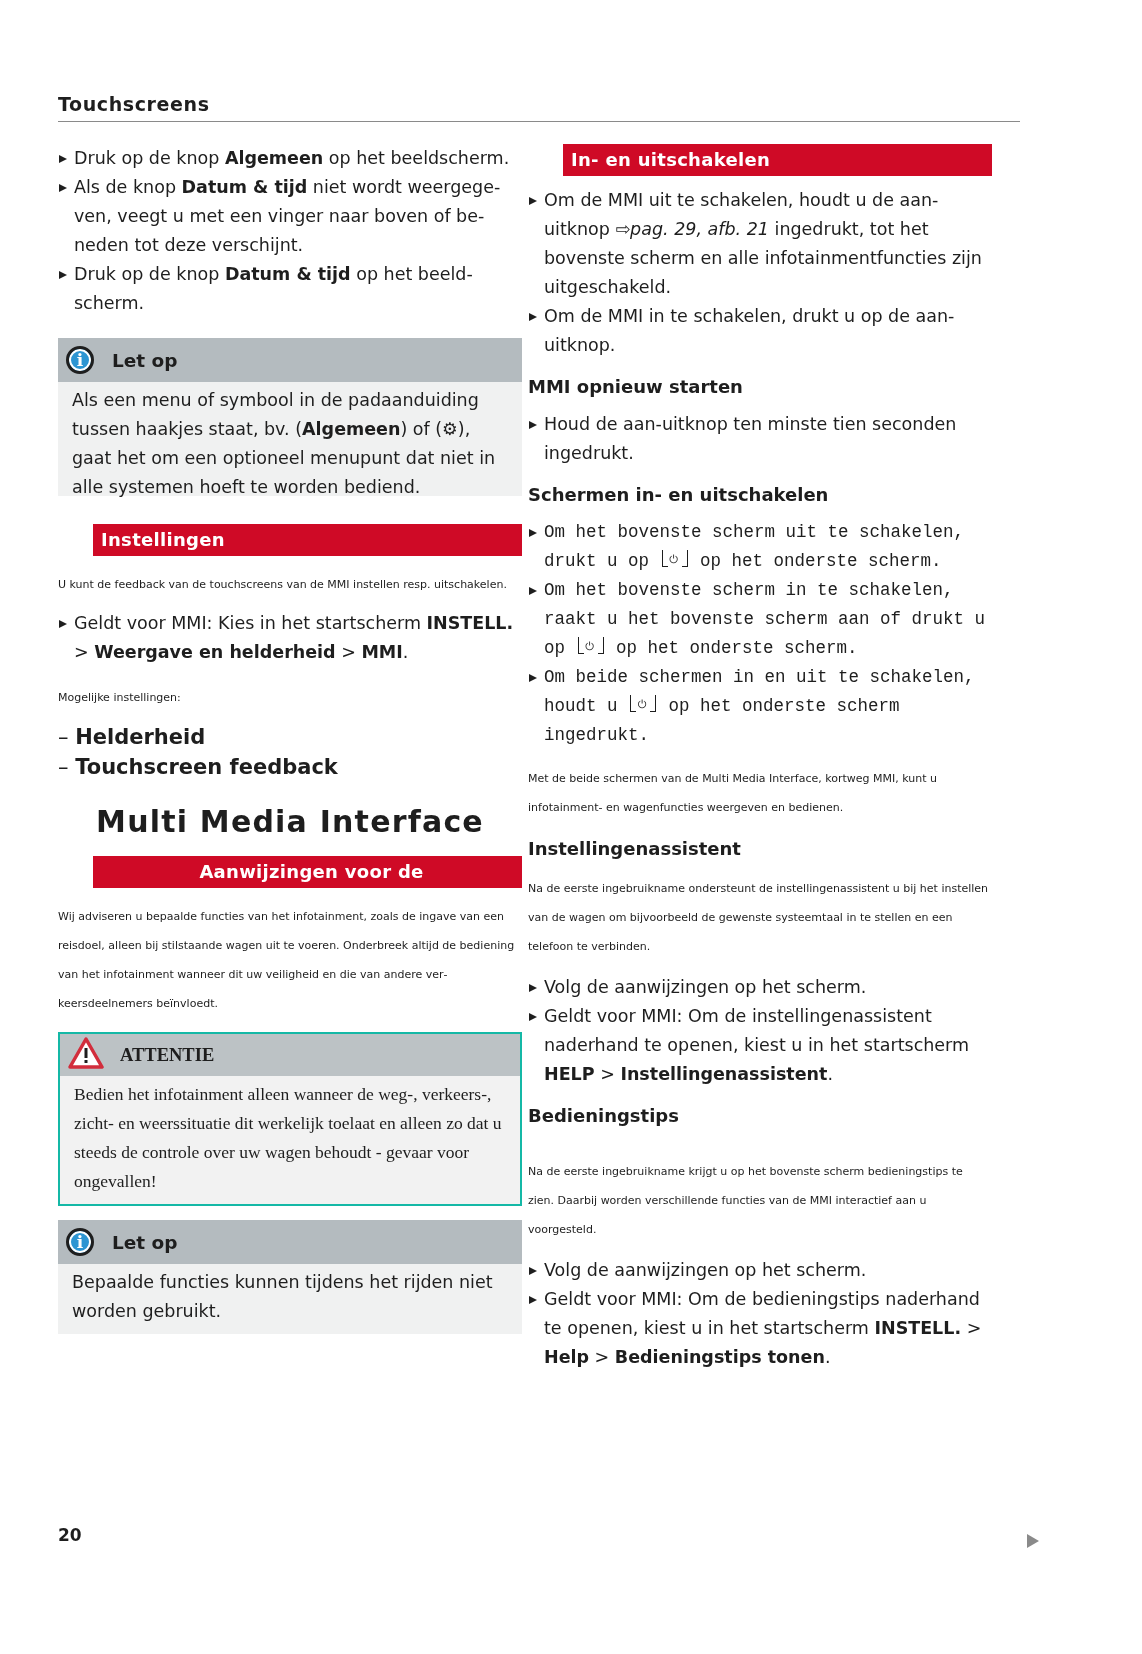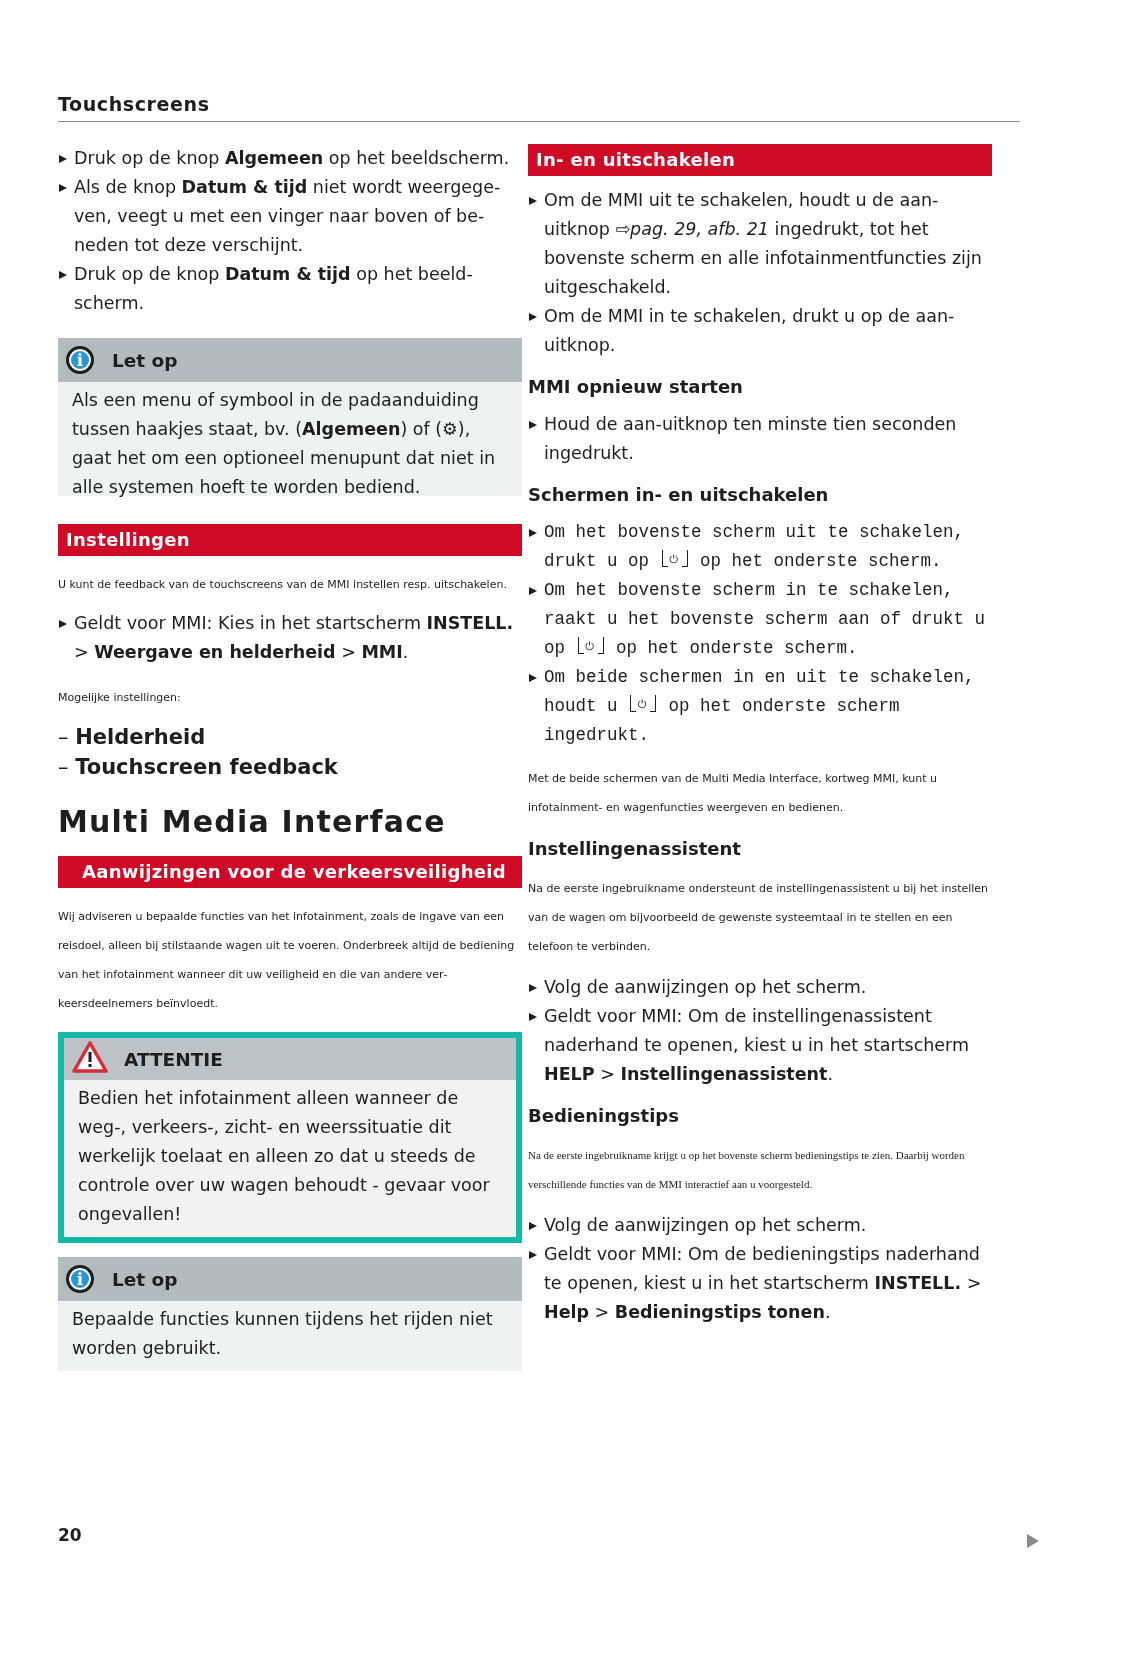--- a/index.html
+++ b/index.html
@@ -23,38 +23,38 @@
     content: ""; position: absolute; left: 1px; top: 11px;
     border-left: 8px solid #1e1e1e; border-top: 4.5px solid transparent; border-bottom: 4.5px solid transparent;
   }
   .dash-item { font-size: 21px; line-height: 30px; font-weight: bold; }
   .dash { font-weight: normal; }
   b { font-weight: bold; }
   i { font-style: italic; }
 
   .redbar {
     background: #cf0a26; color: #ffffff; font-weight: bold; font-size: 18px;
-    height: 32px; line-height: 32px; padding-left: 8px; letter-spacing: 0.3px;
+    height: 32px; line-height: 32px; padding-left: 8px; letter-spacing: 0.3px; margin-left: 35px;
   }
   .subhead { font-size: 18px; font-weight: bold; line-height: 26px; }
   .big-title { font-size: 30px; font-weight: bold; letter-spacing: 1.2px; line-height: 40px; }
 
   .note { background: #f0f1f1; }
   .note-head {
     background: #b4bbbf; height: 44px; display: flex; align-items: center; padding-left: 8px;
     font-weight: bold; font-size: 18.5px;
   }
   .note-body { padding: 4px 14px 8px 14px; font-size: 17.5px; line-height: 29px; }
   .info-icon {
     width: 28px; height: 28px; border-radius: 50%; border: 3px solid #1e1e1e; background: #2d95d2;
     box-sizing: border-box; margin-right: 18px; display: inline-flex; align-items: center; justify-content: center;
     color: #ffffff; font-family: "DejaVu Serif", serif; font-weight: bold; font-size: 17px;
     box-shadow: inset 0 0 0 2px #ffffff;
   }
-  .warn { border: 6px solid #14b8a6; background: #f2f2f2; }
+  .warn { border: 2px solid #14b8a6; background: #f2f2f2; font-family: Liberation Serif, serif; }
   .warn .note-head { background: #bcc2c5; height: 42px; }
   .warn-icon { margin-right: 16px; display: inline-block; }
 
   .pw {
     display: inline-block; position: relative; width: 26px; height: 18px; vertical-align: -2px; margin: 0 2px;
   }
   .pw::before, .pw::after { content: ""; position: absolute; width: 5px; height: 9px; top: 0; }
   .pw::before { left: 0; border-left: 1.5px solid #1e1e1e; border-bottom: 1.5px solid #1e1e1e; top: 0; height: 16px; }
   .pw::after { right: 0; border-right: 1.5px solid #1e1e1e; border-bottom: 1.5px solid #1e1e1e; top: 0; height: 16px; }
   .pw span {
@@ -101,21 +101,21 @@
   <p class="p" style="margin-top:14px;">U kunt de feedback van de touchscreens van de MMI instellen resp. uitschakelen.</p>
   <div class="bullet" style="margin-top:10px;">
     <span>Geldt voor MMI: Kies in het startscherm </span><b>IN­STELL.</b><span> &gt; </span><b>Weergave en helderheid</b><span> &gt; </span><b>MMI</b><span>.</span>
   </div>
   <p class="p" style="margin-top:16px;">Mogelijke instellingen:</p>
   <div style="margin-top:10px;">
     <div class="dash-item"><span class="dash">– </span><span>Helderheid</span></div>
     <div class="dash-item"><span class="dash">– </span><span>Touchscreen feedback</span></div>
   </div>
 
-  <div class="big-title" style="margin-top:20px;">Multi Media Interface</div>
+  <div class="big-title" style="margin-top:20px;text-align:center;">Multi Media Interface</div>
   <div class="redbar" style="margin-top:14px;text-align:center;">Aanwijzingen voor de verkeersveiligheid</div>
   <p class="p" style="margin-top:14px;">Wij adviseren u bepaalde functies van het info­tainment, zoals de ingave van een reisdoel, al­leen bij stilstaande wagen uit te voeren. Onder­breek altijd de bediening van het infotainment wanneer dit uw veiligheid en die van andere ver­keersdeelnemers beïnvloedt.</p>
 
   <div class="warn" style="margin-top:14px;">
     <div class="note-head">
       <span class="warn-icon">
         <svg width="36" height="32" viewBox="0 0 36 32">
             <polygon points="18,2 34,30 2,30" fill="#ffffff" stroke="#d22d3c" stroke-width="3.5" stroke-linejoin="round"></polygon>
             <rect x="16.5" y="11" width="3" height="10" fill="#1e1e1e"></rect>
             <rect x="16.5" y="23" width="3" height="3" fill="#1e1e1e"></rect>
@@ -167,21 +167,21 @@
   <div class="subhead" style="margin-top:14px;">Instellingenassistent</div>
   <p class="p" style="margin-top:12px;">Na de eerste ingebruikname ondersteunt de in­stellingenassistent u bij het instellen van de wa­gen om bijvoorbeeld de gewenste systeemtaal in te stellen en een telefoon te verbinden.</p>
   <div style="margin-top:12px;">
     <div class="bullet">Volg de aanwijzingen op het scherm.</div>
     <div class="bullet">
       <span>Geldt voor MMI: Om de instellingenassistent naderhand te openen, kiest u in het start­scherm </span><b>HELP</b><span> &gt; </span><b>Instellingenassistent</b><span>.</span>
     </div>
   </div>
 
   <div class="subhead" style="margin-top:14px;">Bedieningstips</div>
-  <p class="p" style="margin-top:12px;font-family:Liberation Serif, serif;">Na de eerste ingebruikname krijgt u op het bo­venste scherm bedieningstips te zien. Daarbij worden verschillende functies van de MMI inter­actief aan u voorgesteld.</p>
+  <p class="p" style="margin-top:28px;">Na de eerste ingebruikname krijgt u op het bo­venste scherm bedieningstips te zien. Daarbij worden verschillende functies van de MMI inter­actief aan u voorgesteld.</p>
   <div style="margin-top:12px;">
     <div class="bullet">Volg de aanwijzingen op het scherm.</div>
     <div class="bullet">
       <span>Geldt voor MMI: Om de bedieningstips nader­hand te openen, kiest u in het startscherm </span><b>IN­STELL.</b><span> &gt; </span><b>Help</b><span> &gt; </span><b>Bedieningstips tonen</b><span>.</span>
     </div>
   </div>
 </div>
 
 <div class="next-arrow"></div>
 <div class="page-number">20</div>

